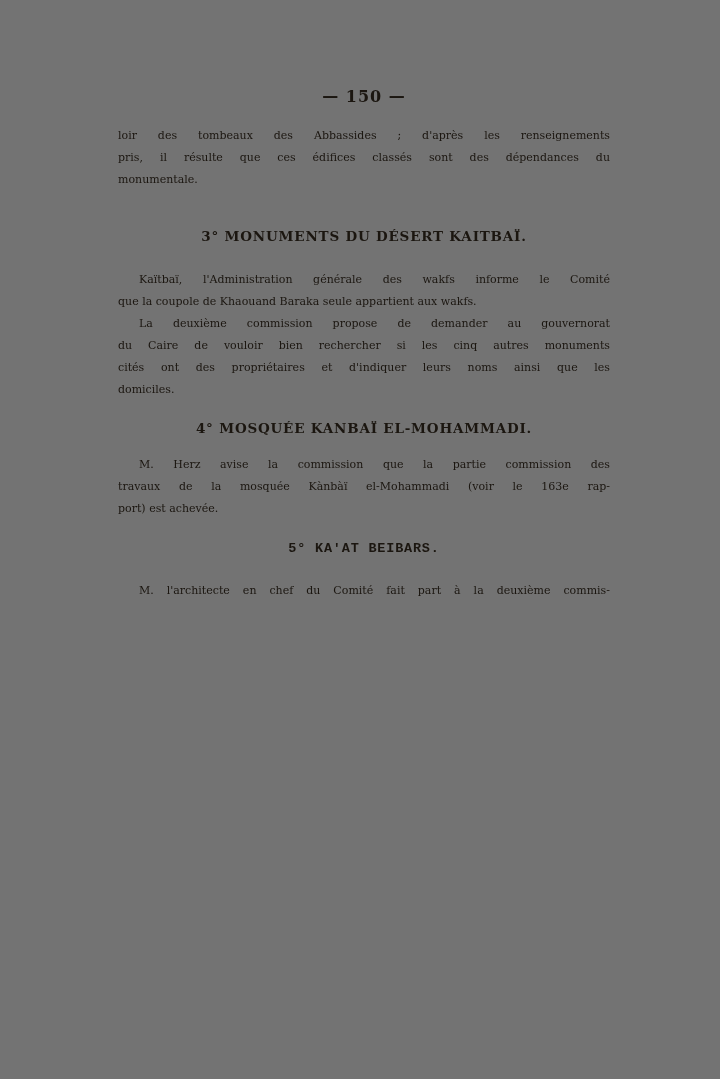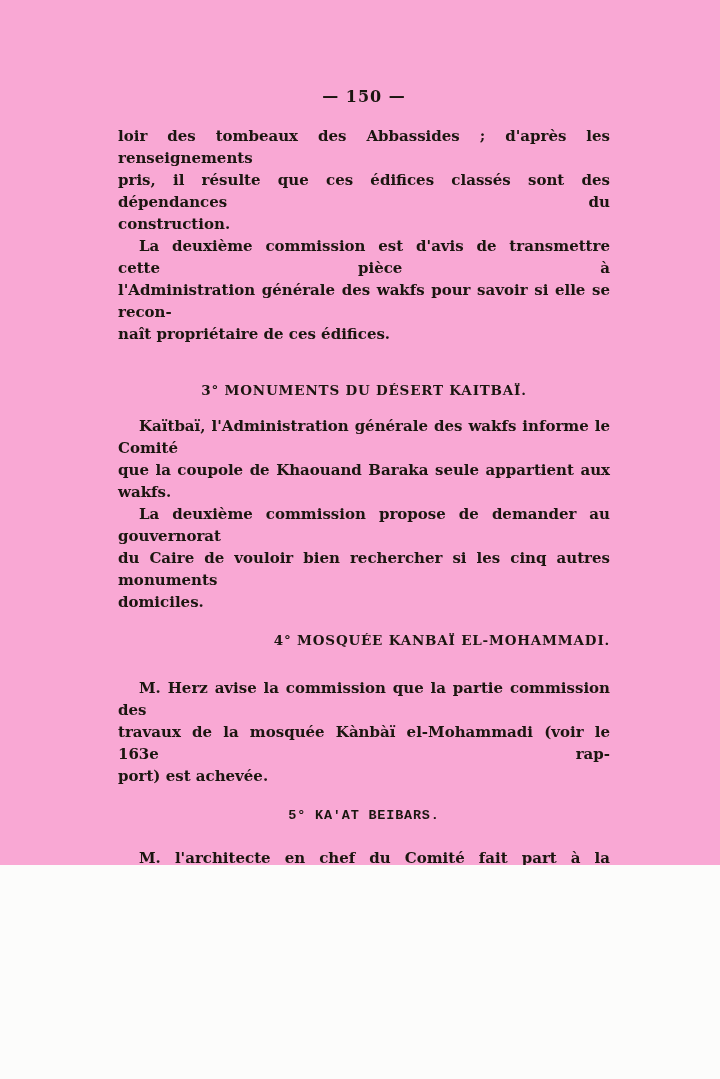--- a/index.html
+++ b/index.html
@@ -5,96 +5,92 @@
   * { margin: 0; padding: 0; box-sizing: border-box; }
   html, body { background: #fcfcfb; }
   body {
     width: 720px;
     height: 1079px;
     font-family: "DejaVu Serif", "Liberation Serif", serif;
   }
   .page {
     position: relative;
     width: 720px;
-    height: 865px;
-    background: #f9a8d4;
+    height: 1079px;
+    background: #737373;
     color: #1b1610;
     overflow: hidden;
   }
   .text-col {
     position: absolute;
     left: 118px;
     top: 0;
     width: 492px;
   }
   .page-number {
     margin-top: 86px;
     text-align: center;
     font-size: 16px;
     font-weight: 700;
     letter-spacing: 1px;
     line-height: 22px;
   }
   .para {
-    font-size: 15px;
-    font-weight: 700;
+    font-size: 11px;
+    font-weight: 400;
     line-height: 22px;
   }
   .para .line {
     text-align: justify;
     text-align-last: justify;
   }
   .para .line.end {
     text-align-last: left;
   }
   .para.indent .line:first-child {
     text-indent: 21px;
   }
   .p-first { margin-top: 17px; }
   .heading {
     font-size: 13.5px;
     font-weight: 700;
     text-align: center;
     letter-spacing: 0.8px;
     line-height: 18px;
   }
-  .h-3 { margin-top: 36px; margin-bottom: 16px; }
-  .h-4 { margin-top: 18px; margin-bottom: 28px; text-align: right; }
+  .h-3 { margin-top: 36px; margin-bottom: 24px; }
+  .h-4 { margin-top: 18px; margin-bottom: 17px; }
   .h-5 { margin-top: 20px; margin-bottom: 22px; font-family: Liberation Mono, monospace; }
 </style>
 </head>
 <body>
 
 <div class="page">
   <div class="text-col">
 
     <div class="page-number">— 150 —</div>
 
     <div class="para p-first">
       <div class="line">loir des tombeaux des Abbassides ; d'après les renseignements</div>
       <div class="line">pris, il résulte que ces édifices classés sont des dépendances du</div>
-      <div class="line end">construction.</div>
+      <div class="line end">monumentale.</div>
     </div>
 
-    <div class="para indent">
-      <div class="line">La deuxième commission est d'avis de transmettre cette pièce à</div>
-      <div class="line">l'Administration générale des wakfs pour savoir si elle se recon-</div>
-      <div class="line end">naît propriétaire de ces édifices.</div>
-    </div>
 
     <div class="heading h-3">3° MONUMENTS DU DÉSERT KAITBAÏ.</div>
 
     <div class="para indent">
       <div class="line">Kaïtbaï, l'Administration générale des wakfs informe le Comité</div>
       <div class="line end">que la coupole de Khaouand Baraka seule appartient aux wakfs.</div>
     </div>
 
     <div class="para indent">
       <div class="line">La deuxième commission propose de demander au gouvernorat</div>
       <div class="line">du Caire de vouloir bien rechercher si les cinq autres monuments</div>
+      <div class="line">cités ont des propriétaires et d'indiquer leurs noms ainsi que les</div>
       <div class="line end">domiciles.</div>
     </div>
 
     <div class="heading h-4">4° MOSQUÉE KANBAÏ EL-MOHAMMADI.</div>
 
     <div class="para indent">
       <div class="line">M. Herz avise la commission que la partie commission des</div>
       <div class="line">travaux de la mosquée Kànbàï el-Mohammadi (voir le 163e rap-</div>
       <div class="line end">port) est achevée.</div>
     </div>

